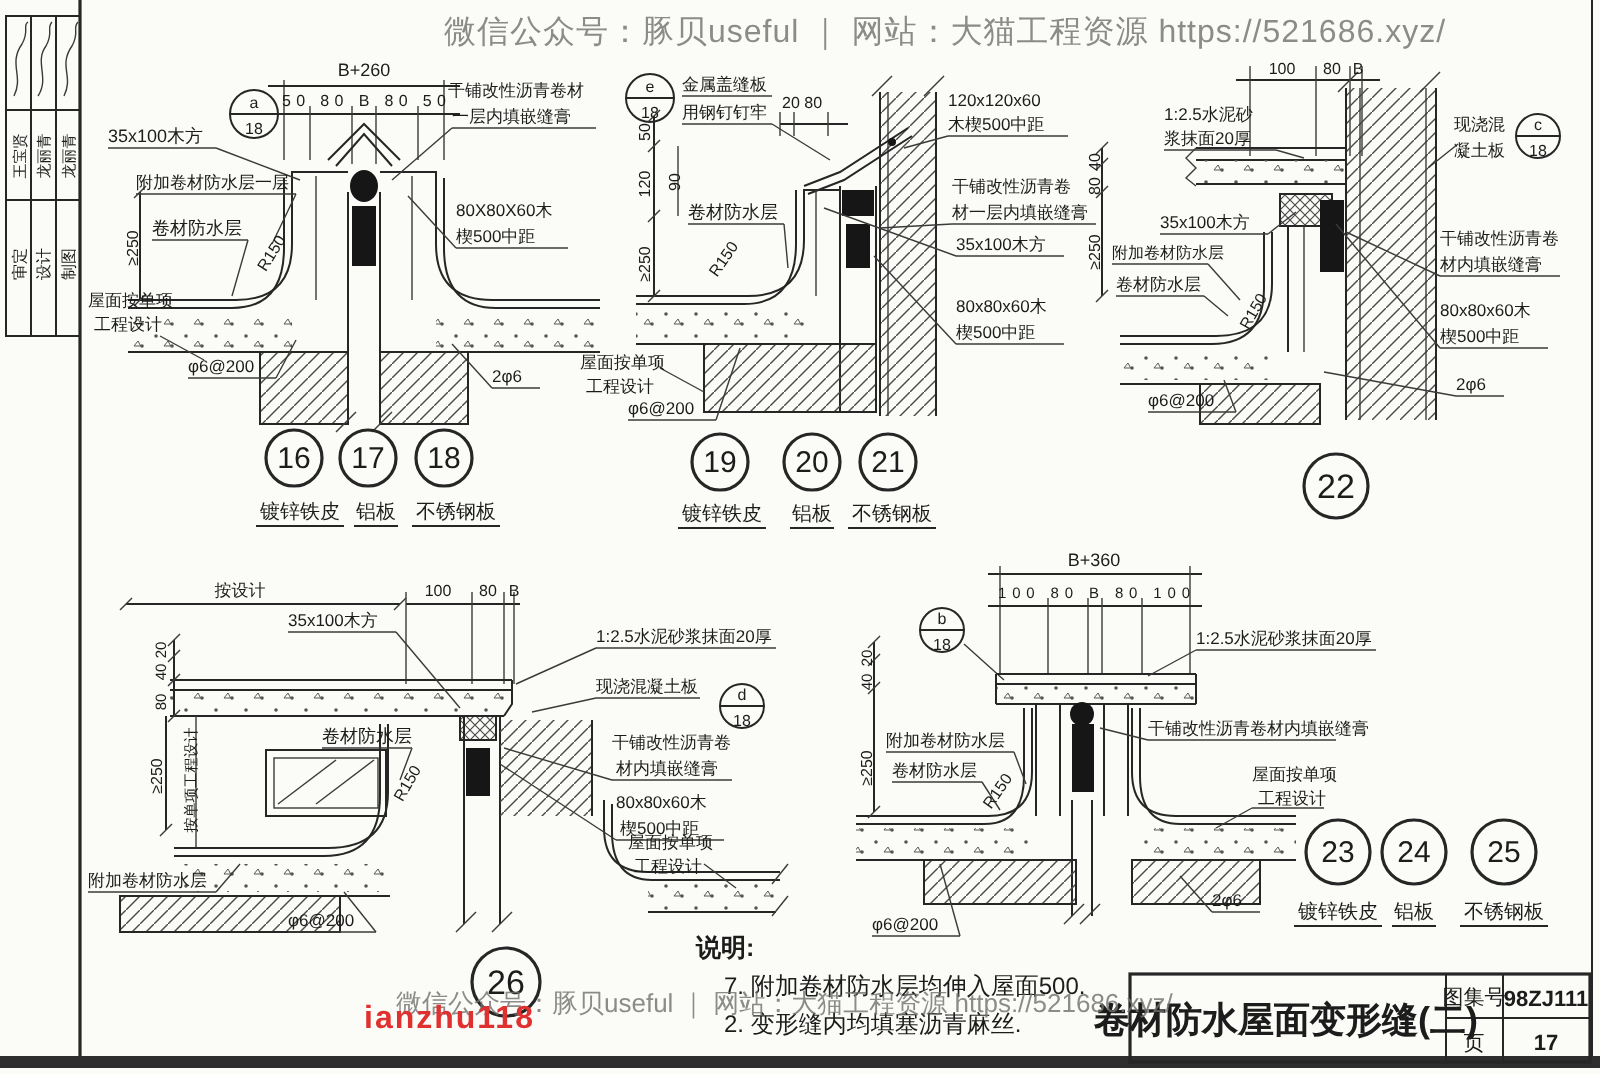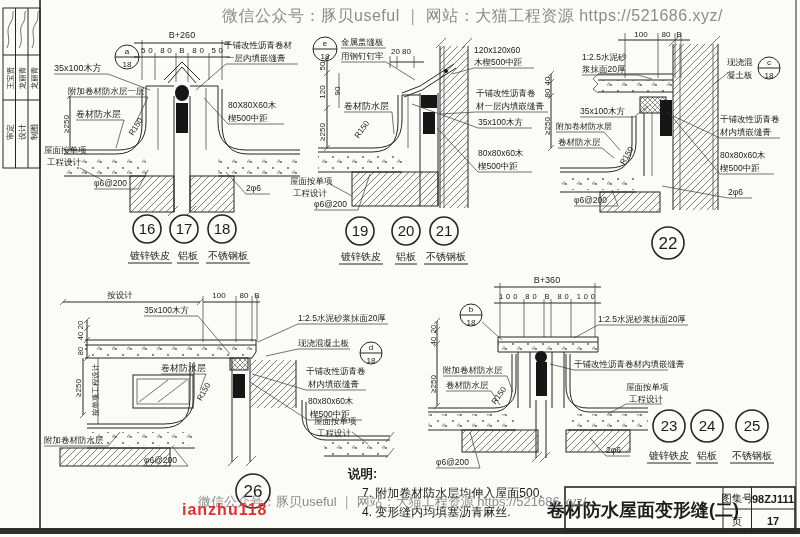--- a/index.html
+++ b/index.html
@@ -559,20 +559,20 @@
   <text class="tb mid" x="737" y="502">图集号</text>
   <text class="tbv mid" x="773" y="503">98ZJ111</text>
   <text class="tb mid" x="737" y="525">页</text>
   <text class="tbv mid" x="773" y="525">17</text>
 </g>
 </svg>
 
 <div class="notes">
   <div class="nh">说明:</div>
   <div class="ni">7. 附加卷材防水层均伸入屋面500.</div>
-  <div class="ni">4. 变形缝内均填塞沥青麻丝.</div>
+  <div class="ni">2. 变形缝内均填塞沥青麻丝.</div>
 </div>
 
 <div class="wm wm-top">微信公众号：豚贝useful ｜ 网站：大猫工程资源 https://521686.xyz/</div>
 <div class="wm wm-bottom">微信公众号：豚贝useful ｜ 网站：大猫工程资源 https://521686.xyz/</div>
 <div class="promo promo-2">ianzhu118</div>
 
 </div>
 
 </body></html>

